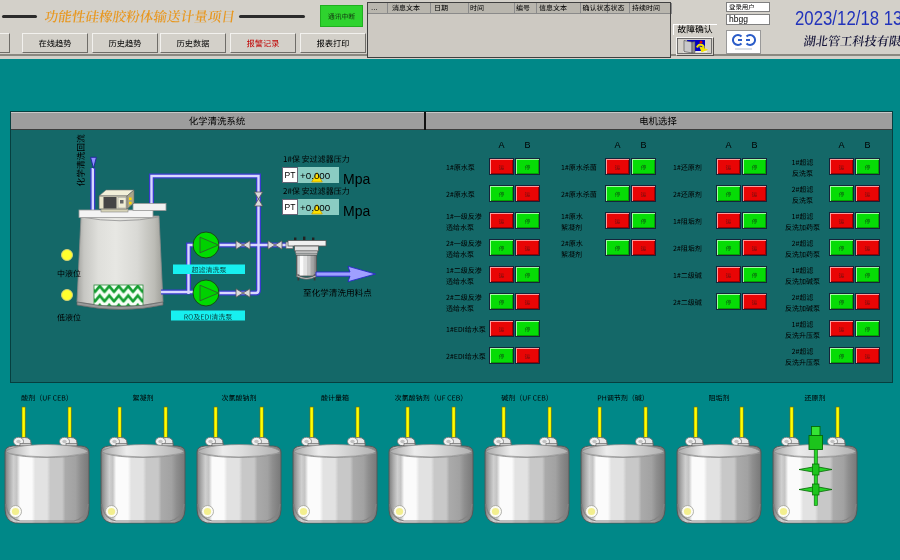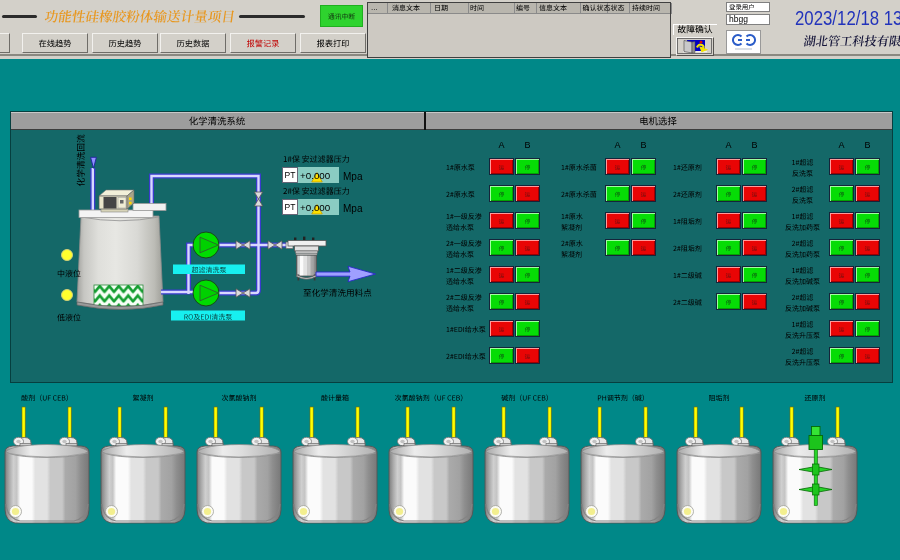--- a/index.html
+++ b/index.html
@@ -36,21 +36,21 @@
   border-top:1px solid #c8c8c8;border-bottom:1.5px solid #3c3c3c}
 #pbarsep {position:absolute;left:424px;top:112px;width:1.5px;height:18px;background:#111}
 .mb {position:absolute;width:25px;height:17px;border:1px solid #15243a}
 .br {background:#e90505;box-shadow:inset 1px 1px 0 #ff9999,inset -1px -1px 0 #a00000}
 .bg {background:#06dc06;box-shadow:inset 1px 1px 0 #a0ffa0,inset -1px -1px 0 #04a004}
 .abh {position:absolute;width:25px;height:11px;font-size:9px;text-align:center;color:#000}
 .ptb {position:absolute;width:16px;height:16px;background:#fff;border:1px solid #667;
   font-size:8.5px;line-height:15px;text-align:center;color:#000}
 .ptv {position:absolute;width:41px;height:16px;background:#8accc2;font-size:10px;
   line-height:15px;color:#000;padding-left:2px}
-.mpa {position:absolute;font-size:10px;color:#000}
+.mpa {position:absolute;font-size:14px;color:#000}
 svg {position:absolute;left:0;top:0}
 #ov {z-index:50}
 </style></head><body>
 <div id="page">
 <div id="top">
   <div class="dash" style="left:2px;top:15px;width:35px"></div>
   <div class="dash" style="left:239px;top:15px;width:66px"></div>
   <div class="tbtn" style="left:-56px"></div>
   <div class="tbtn" style="left:22px"></div>
   <div class="tbtn" style="left:92px"></div>

